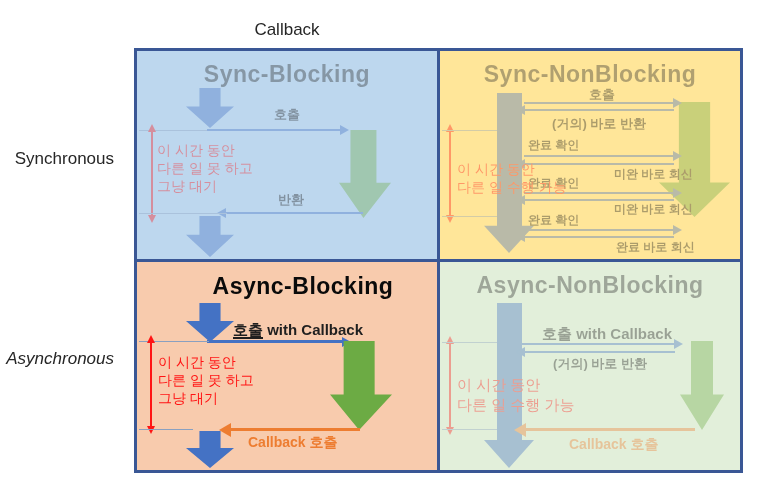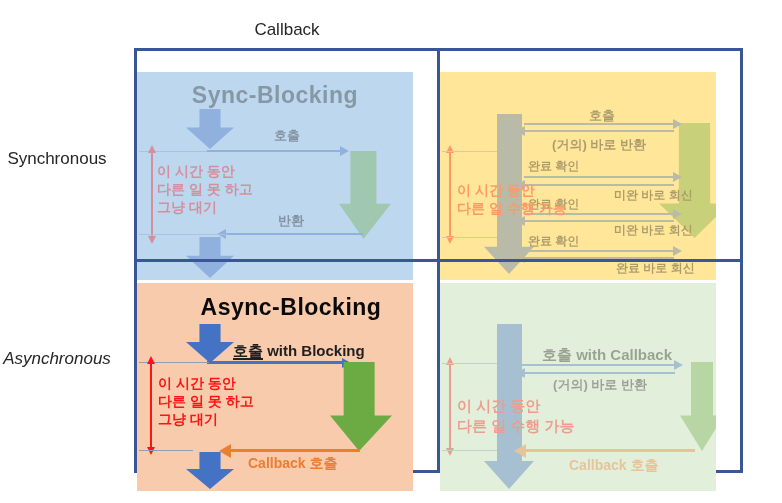--- a/index.html
+++ b/index.html
@@ -2,46 +2,46 @@
 <html><head>
 <meta charset="utf-8">
 <style>
   * { margin:0; padding:0; box-sizing:border-box; }
   html,body { background:#fff; }
   body { font-family:"Liberation Sans", sans-serif; }
   .canvas { position:relative; width:782px; height:503px; background:#ffffff; overflow:hidden; }
 
   
   .col-header { position:absolute; width:180px; text-align:center; font-size:17px; color:#262626; }
-  .row-header { position:absolute; width:114px; text-align:center; font-size:17px; color:#262626; }
+  .row-header { position:absolute; width:114px; text-align:right; font-size:17px; color:#262626; }
 
   
   .grid { position:absolute; left:134px; top:48px; width:609px; height:425px;
           border:3px solid #3A5795; }
   .divider-v { position:absolute; left:300px; top:0; width:3px; height:419px; background:#3A5795; z-index:5; }
   .divider-h { position:absolute; left:0; top:208px; width:603px; height:3px; background:#3A5795; z-index:5; }
 
-  .quadrant { position:absolute; width:276px; height:208px; overflow:hidden;margin-top:21px; }
+  .quadrant { position:absolute; width:300px; height:208px; overflow:hidden; }
   .q-tl { left:0; top:0;   background:#BDD7EE; }
   .q-tr { left:303px; top:0; background:#FFE699; }
   .q-bl { left:0; top:211px; background:#F8CBAD; }
   .q-br { left:303px; top:211px; background:#E2EFDA; }
   .q-content { position:absolute; inset:0; }
   .faded { opacity:0.37; }
 
   .q-title { position:absolute; left:0; top:10px; width:100%; text-align:center;
              font-size:23px; font-weight:bold; color:#2b2b2b; letter-spacing:0.5px; }
   .q-bl .q-title { color:#0a0a0a; top:11px;padding-left:32px; }
 
   
   .klabel { position:absolute; font-weight:bold; font-size:13px; color:#1f1f1f; white-space:nowrap; }
   .klabel.center { text-align:center; }
 
   
-  .note { position:absolute; font-weight:bold; color:#FF1414; font-size:14px; line-height:18px; white-space:nowrap; }
+  .note { position:absolute; font-weight:normal; color:#FF1414; font-size:14px; line-height:18px; white-space:nowrap; }
 
   
   .hl { position:absolute; height:2px; background:currentColor; }
   .hl.thick { height:3px; }
   .hl.right::after { content:""; position:absolute; right:-8px; top:50%; transform:translateY(-50%);
                      width:0; height:0; border-left:9px solid currentColor;
                      border-top:5px solid transparent; border-bottom:5px solid transparent; }
   .hl.left::before { content:""; position:absolute; left:-8px; top:50%; transform:translateY(-50%);
                      width:0; height:0; border-right:9px solid currentColor;
                      border-top:5px solid transparent; border-bottom:5px solid transparent; }
@@ -102,20 +102,21 @@
         <div class="hair" style="left:2px; top:162px; width:88px;"></div>
 
         <svg class="blk" style="left:49px; top:165px; width:48px; height:41px; color:#4472C4;" viewBox="0 0 100 100" preserveAspectRatio="none">
           <polygon points="28,0 72,0 72,46 100,46 50,100 0,46 28,46" fill="currentColor"></polygon>
           </svg>
       </div>
     </div>
 
     <div class="quadrant q-tr">
       <div class="q-content faded">
+        <div class="q-title">Sync-NonBlocking</div>
 
         <svg class="blk" style="left:44px; top:42px; width:50px; height:160px; color:#4472C4;" viewBox="0 0 100 100" preserveAspectRatio="none">
           <polygon points="26,0 76,0 76,83 100,83 50,100 0,83 26,83" fill="currentColor"></polygon>
           </svg>
         <svg class="blk" style="left:219px; top:51px; width:71px; height:115px; color:#70AD47;" viewBox="0 0 100 100" preserveAspectRatio="none">
           <polygon points="28,0 72,0 72,70 100,70 50,100 0,70 28,70" fill="currentColor"></polygon>
           </svg>
 
         <div class="klabel center" style="left:130px; top:35px; width:64px;">호출</div>
         <div class="hl right" style="left:84px; top:51px; width:150px; color:#4472C4;"></div>
@@ -148,21 +149,21 @@
     </div>
 
     <div class="quadrant q-bl">
       <div class="q-content">
         <div class="q-title">Async-Blocking</div>
 
         <svg class="blk" style="left:49px; top:41px; width:48px; height:39px; color:#4472C4;" viewBox="0 0 100 100" preserveAspectRatio="none">
           <polygon points="28,0 72,0 72,46 100,46 50,100 0,46 28,46" fill="currentColor"></polygon>
           </svg>
 
-        <div class="klabel" style="left:96px; top:59px; font-size:15px;"><span class="underline">호출</span><span> with Blocking</span></div>
+        <div class="klabel" style="left:96px; top:59px; font-size:15px;"><span class="underline">호출</span><span> with Callback</span></div>
         <div class="hl right thick" style="left:70px; top:78px; width:136px; color:#4472C4;"></div>
         <div class="hair" style="left:2px; top:79px; width:70px;"></div>
 
         <svg class="blk" style="left:193px; top:79px; width:62px; height:89px; color:#6CAB44;" viewBox="0 0 100 100" preserveAspectRatio="none">
           <polygon points="22,0 72,0 72,60 100,60 47,100 0,60 22,60" fill="currentColor"></polygon>
           </svg>
 
         <div class="vda" style="left:13px; top:80px; height:85px;"></div>
         <div class="note" style="left:21px; top:91px;">
           <div>이 시간 동안</div>
@@ -175,20 +176,21 @@
         <div class="klabel orange" style="left:111px; top:172px; font-size:14px;">Callback 호출</div>
 
         <svg class="blk" style="left:49px; top:169px; width:48px; height:37px; color:#4472C4;" viewBox="0 0 100 100" preserveAspectRatio="none">
           <polygon points="28,0 72,0 72,46 100,46 50,100 0,46 28,46" fill="currentColor"></polygon>
           </svg>
       </div>
     </div>
 
     <div class="quadrant q-br">
       <div class="q-content faded">
+        <div class="q-title">Async-NonBlocking</div>
 
         <svg class="blk" style="left:44px; top:41px; width:50px; height:165px; color:#4472C4;" viewBox="0 0 100 100" preserveAspectRatio="none">
           <polygon points="26,0 76,0 76,83 100,83 50,100 0,83 26,83" fill="currentColor"></polygon>
           </svg>
 
         <div class="klabel" style="left:102px; top:63px; font-size:15px;">호출 with Callback</div>
         <div class="hl right" style="left:82px; top:81px; width:153px; color:#4472C4;"></div>
         <div class="hl left" style="left:84px; top:89px; width:151px; color:#4472C4;"></div>
         <div class="klabel center" style="left:85px; top:93px; width:150px;">(거의) 바로 반환</div>
 

